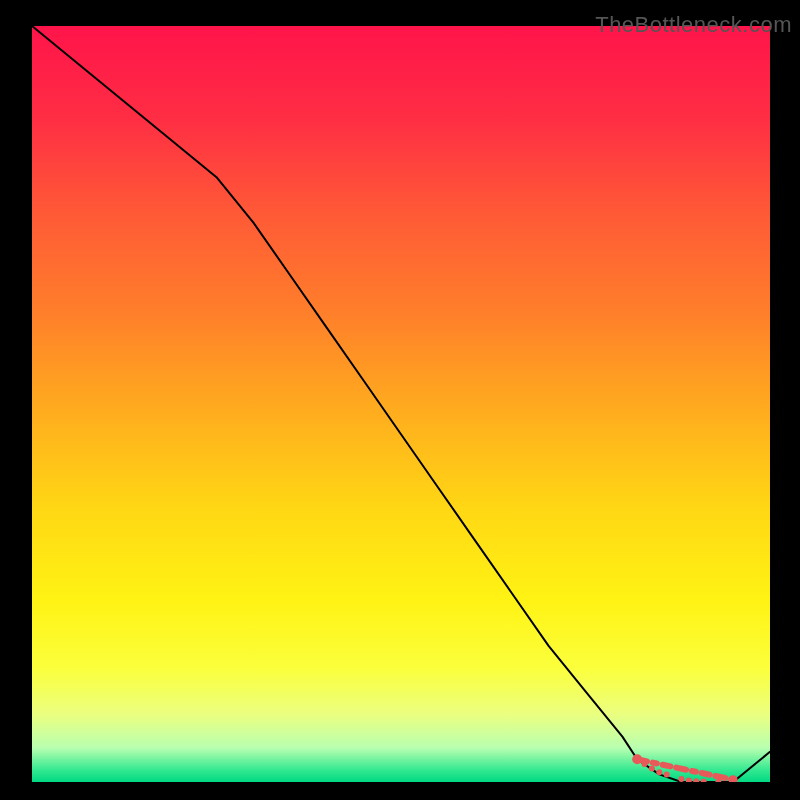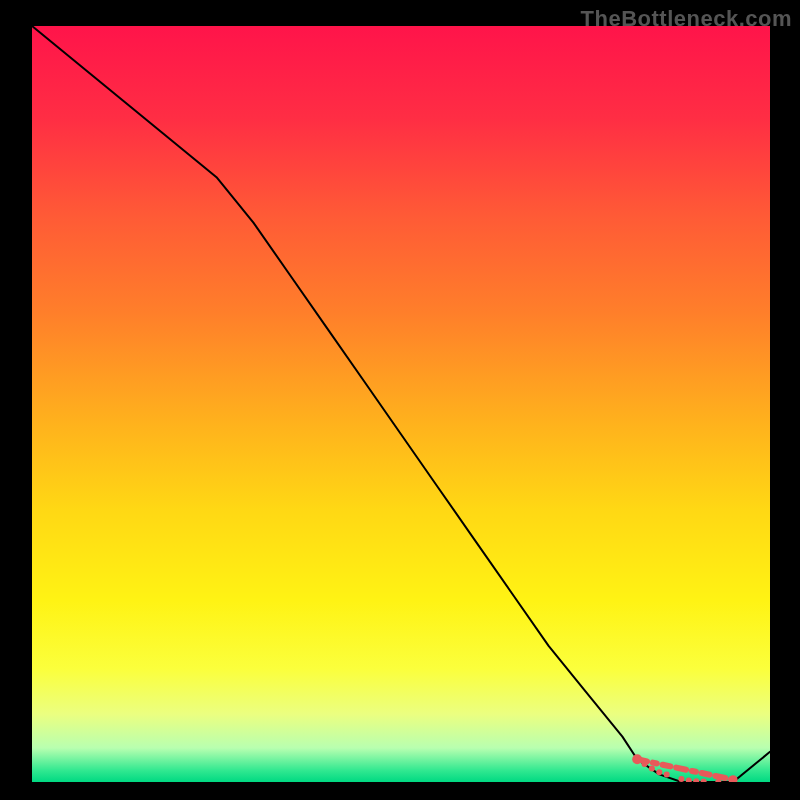--- a/index.html
+++ b/index.html
@@ -12,25 +12,25 @@
     font-family: Arial, Helvetica, sans-serif;
   }
   .frame {
     position: relative;
     width: 800px;
     height: 800px;
     background: #000000;
   }
   .watermark {
     position: absolute;
-    top: 6px;
+    top: 12px;
     right: 8px;
     color: #555555;
     font-size: 22px;
-    font-weight: 700;
+    font-weight: 400;
     letter-spacing: 0.5px;
     z-index: 10;
   }
   svg.chart {
     position: absolute;
     left: 32px;
     top: 26px;
     width: 738px;
     height: 756px;
     display: block;

